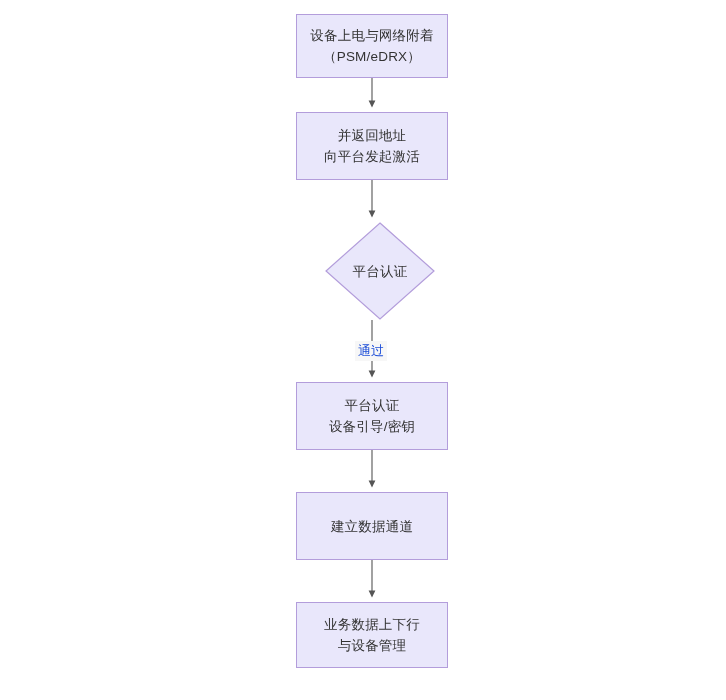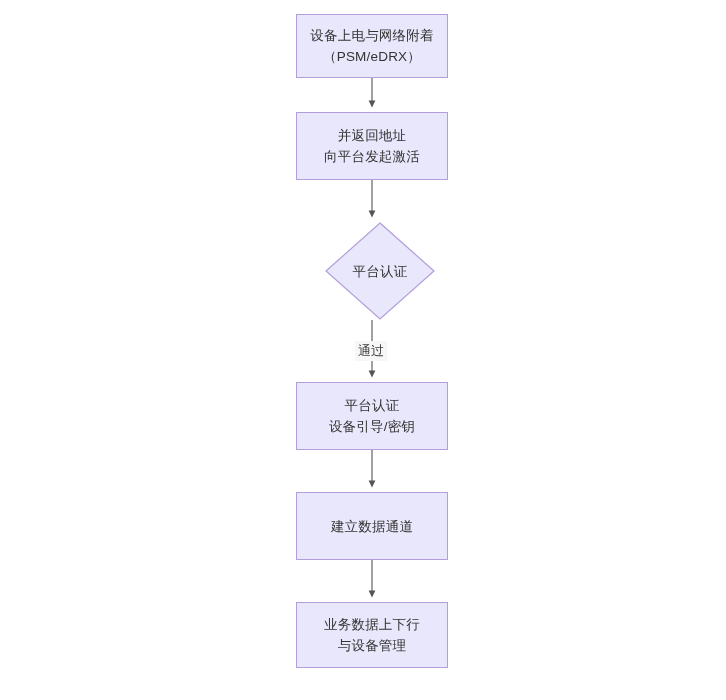--- a/index.html
+++ b/index.html
@@ -62,21 +62,21 @@
   }
   .decision-label {
     position: relative;
     z-index: 2;
     font-size: 13.5px;
     color: #333333;
   }
   .edge-label {
     position: absolute;
     background: #f7f7f7;
-    color: #404040;
+    color: #1d4ed8;
     font-size: 13px;
     line-height: 18px;
     padding: 1px 3px;
     white-space: nowrap;
     text-align: left;
   }
 </style>
 </head>
 <body>
 

